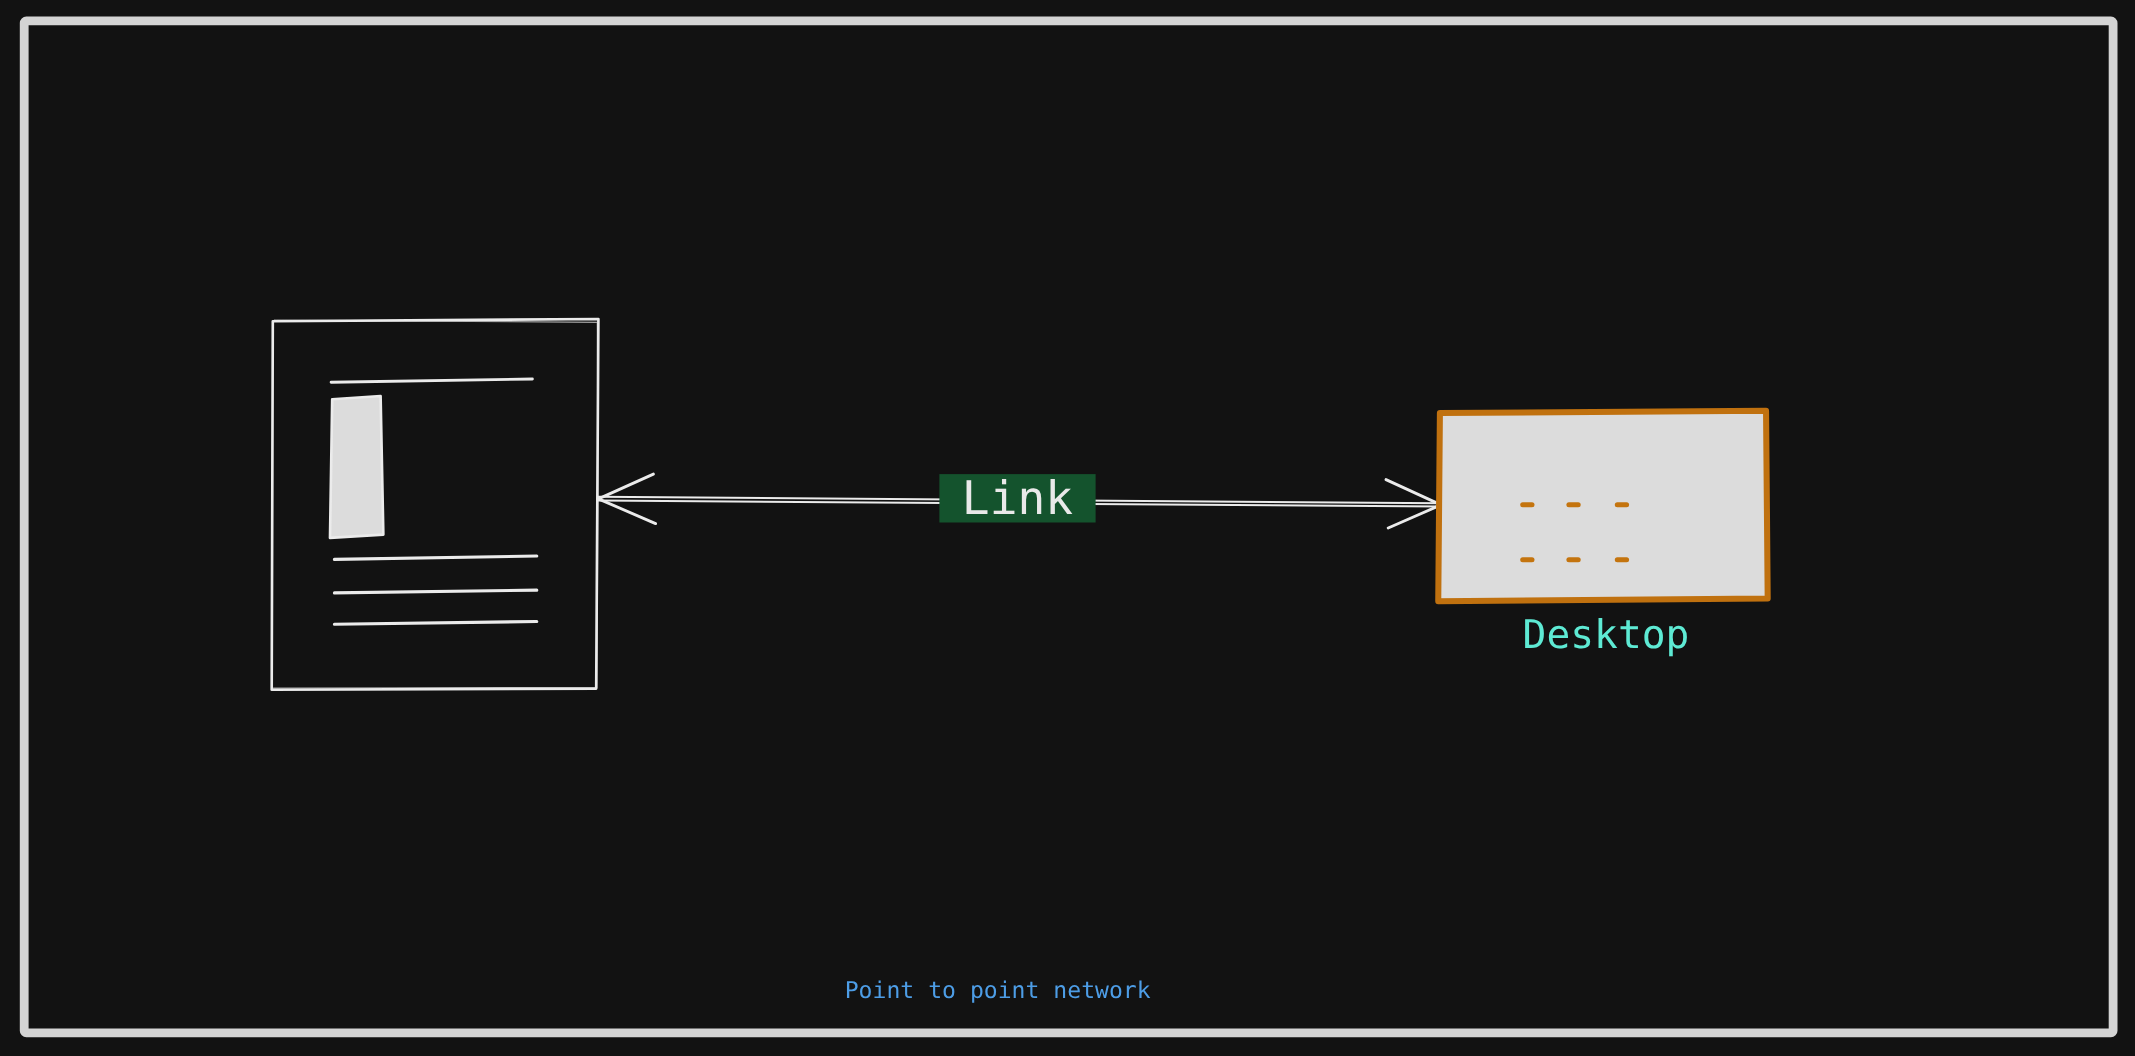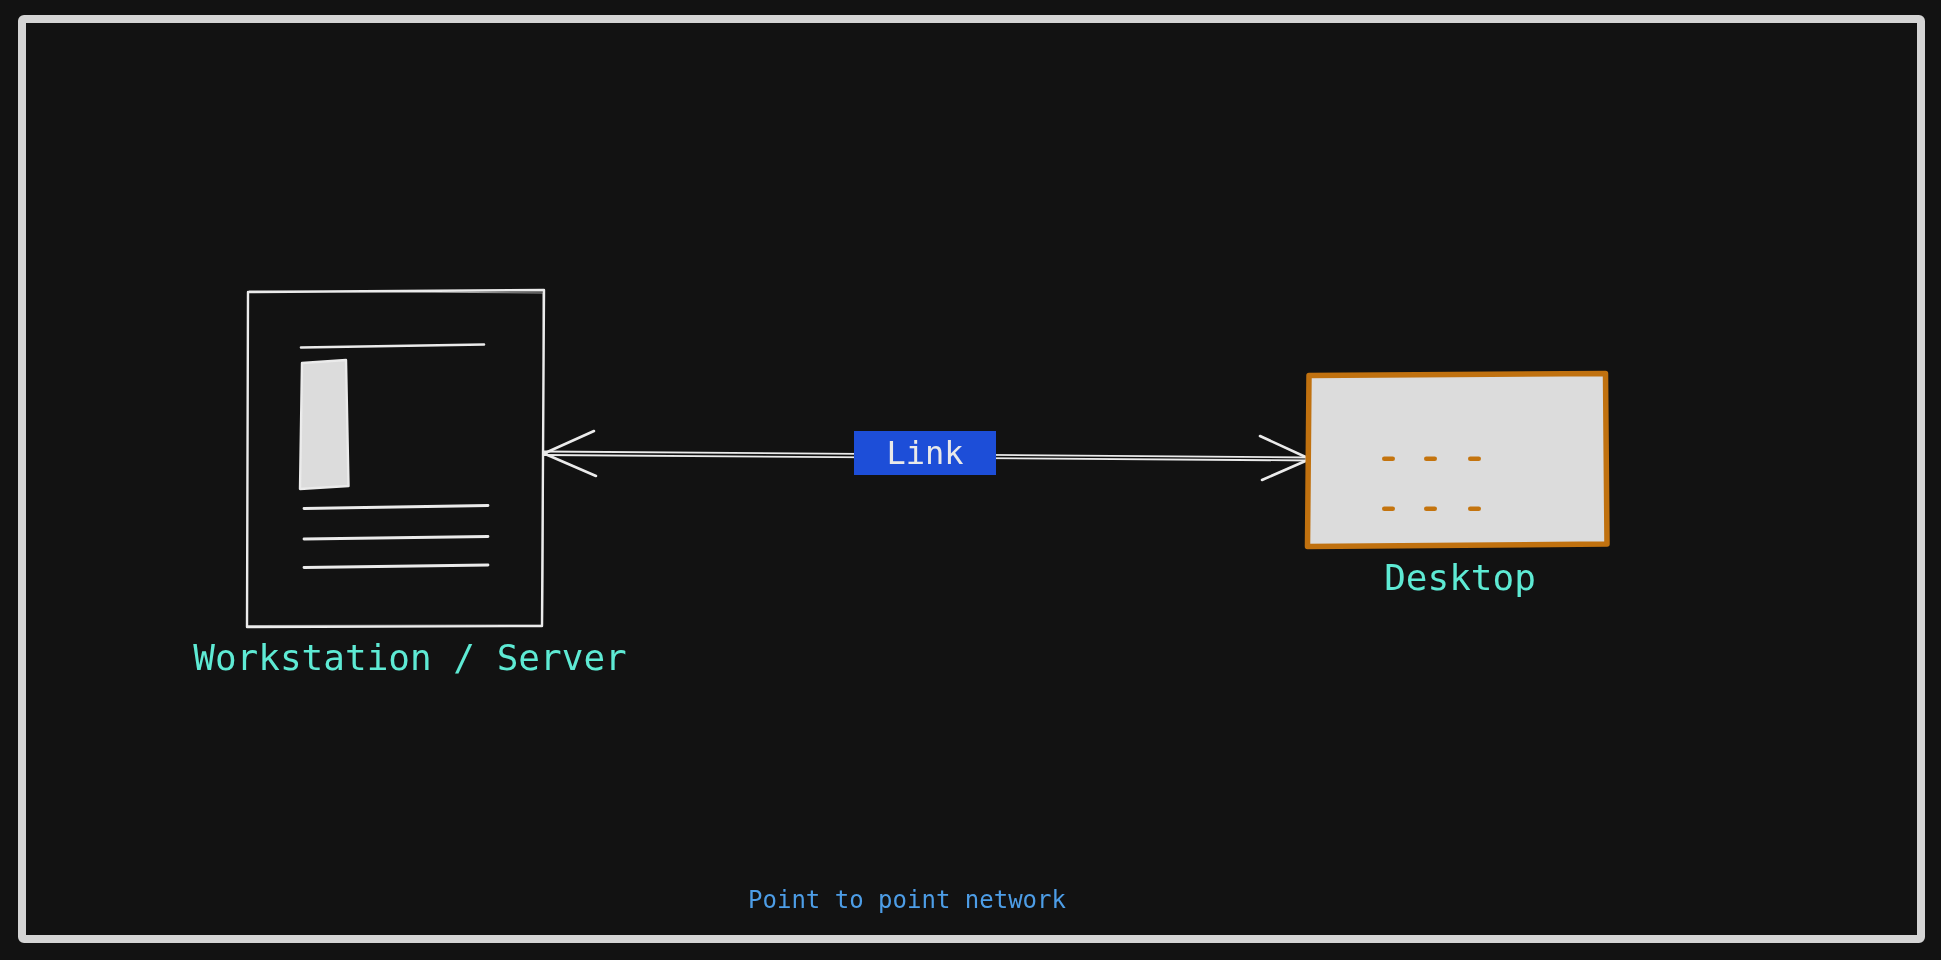--- a/index.html
+++ b/index.html
@@ -34,33 +34,33 @@
     line-height: 44px;
     white-space: nowrap;
   }
   .link-label {
     position: absolute;
     left: 854px;
     top: 431px;
     width: 142px;
     text-align: center;
     color: #e9e9e9;
-    font-size: 32px;
+    font-size: 42px;
     line-height: 44px;
-    background: #1d4ed8;
+    background: #14532d;
     white-space: nowrap;
   }
   .caption {
     position: absolute;
     left: 687px;
     top: 880px;
     width: 440px;
     text-align: center;
     color: #4d9de6;
-    font-size: 24px;
+    font-size: 21px;
     line-height: 40px;
     white-space: nowrap;
   }
   svg { overflow: visible; display: block; }
 </style>
 </head>
 <body>
 
 <div class="stage">
 
@@ -70,21 +70,20 @@
     <g>
       <path d="M8 9 L304 7 L302 343 L7 344 Z" fill="none" stroke="#ebebeb" stroke-width="2.4" stroke-linejoin="round"></path>
       <path d="M9 8 L303 10 Q304 180 302.5 342 L8 342.5" fill="none" stroke="#ebebeb" stroke-width="1.1" opacity="0.65"></path>
       <path d="M61 64.5 L244 61.5" fill="none" stroke="#ebebeb" stroke-width="2.6" stroke-linecap="round"></path>
       <path d="M62 80 L106 77 L108.5 203 L60 206 Z" fill="#dcdcdc" stroke="#ebebeb" stroke-width="2.4" stroke-linejoin="round"></path>
       <path d="M64 225.5 L248 222.5" fill="none" stroke="#ebebeb" stroke-width="2.8" stroke-linecap="round"></path>
       <path d="M64 256 L248 253.5" fill="none" stroke="#ebebeb" stroke-width="2.8" stroke-linecap="round"></path>
       <path d="M64 284.5 L248 282" fill="none" stroke="#ebebeb" stroke-width="2.8" stroke-linecap="round"></path>
     </g>
   </svg>
-  <div class="node-label" style="left:175px; top:636px; width:470px;">Workstation / Server</div>
 
   <svg class="abs" style="left:538px; top:418px;" width="782" height="74" viewBox="0 0 782 74">
     <g stroke="#ebebeb" fill="none" stroke-linecap="round">
       <path d="M6 33.5 L772 39.5" stroke-width="1.8"></path>
       <path d="M6 37 L772 42.5" stroke-width="1.8"></path>
       <path d="M56 13 L6 35.5 M6 35.5 L58 58" stroke-width="2.6"></path>
       <path d="M722 18 L772 41 M772 41 L724 62" stroke-width="2.6"></path>
     </g>
   </svg>
   <div class="link-label">Link</div>

